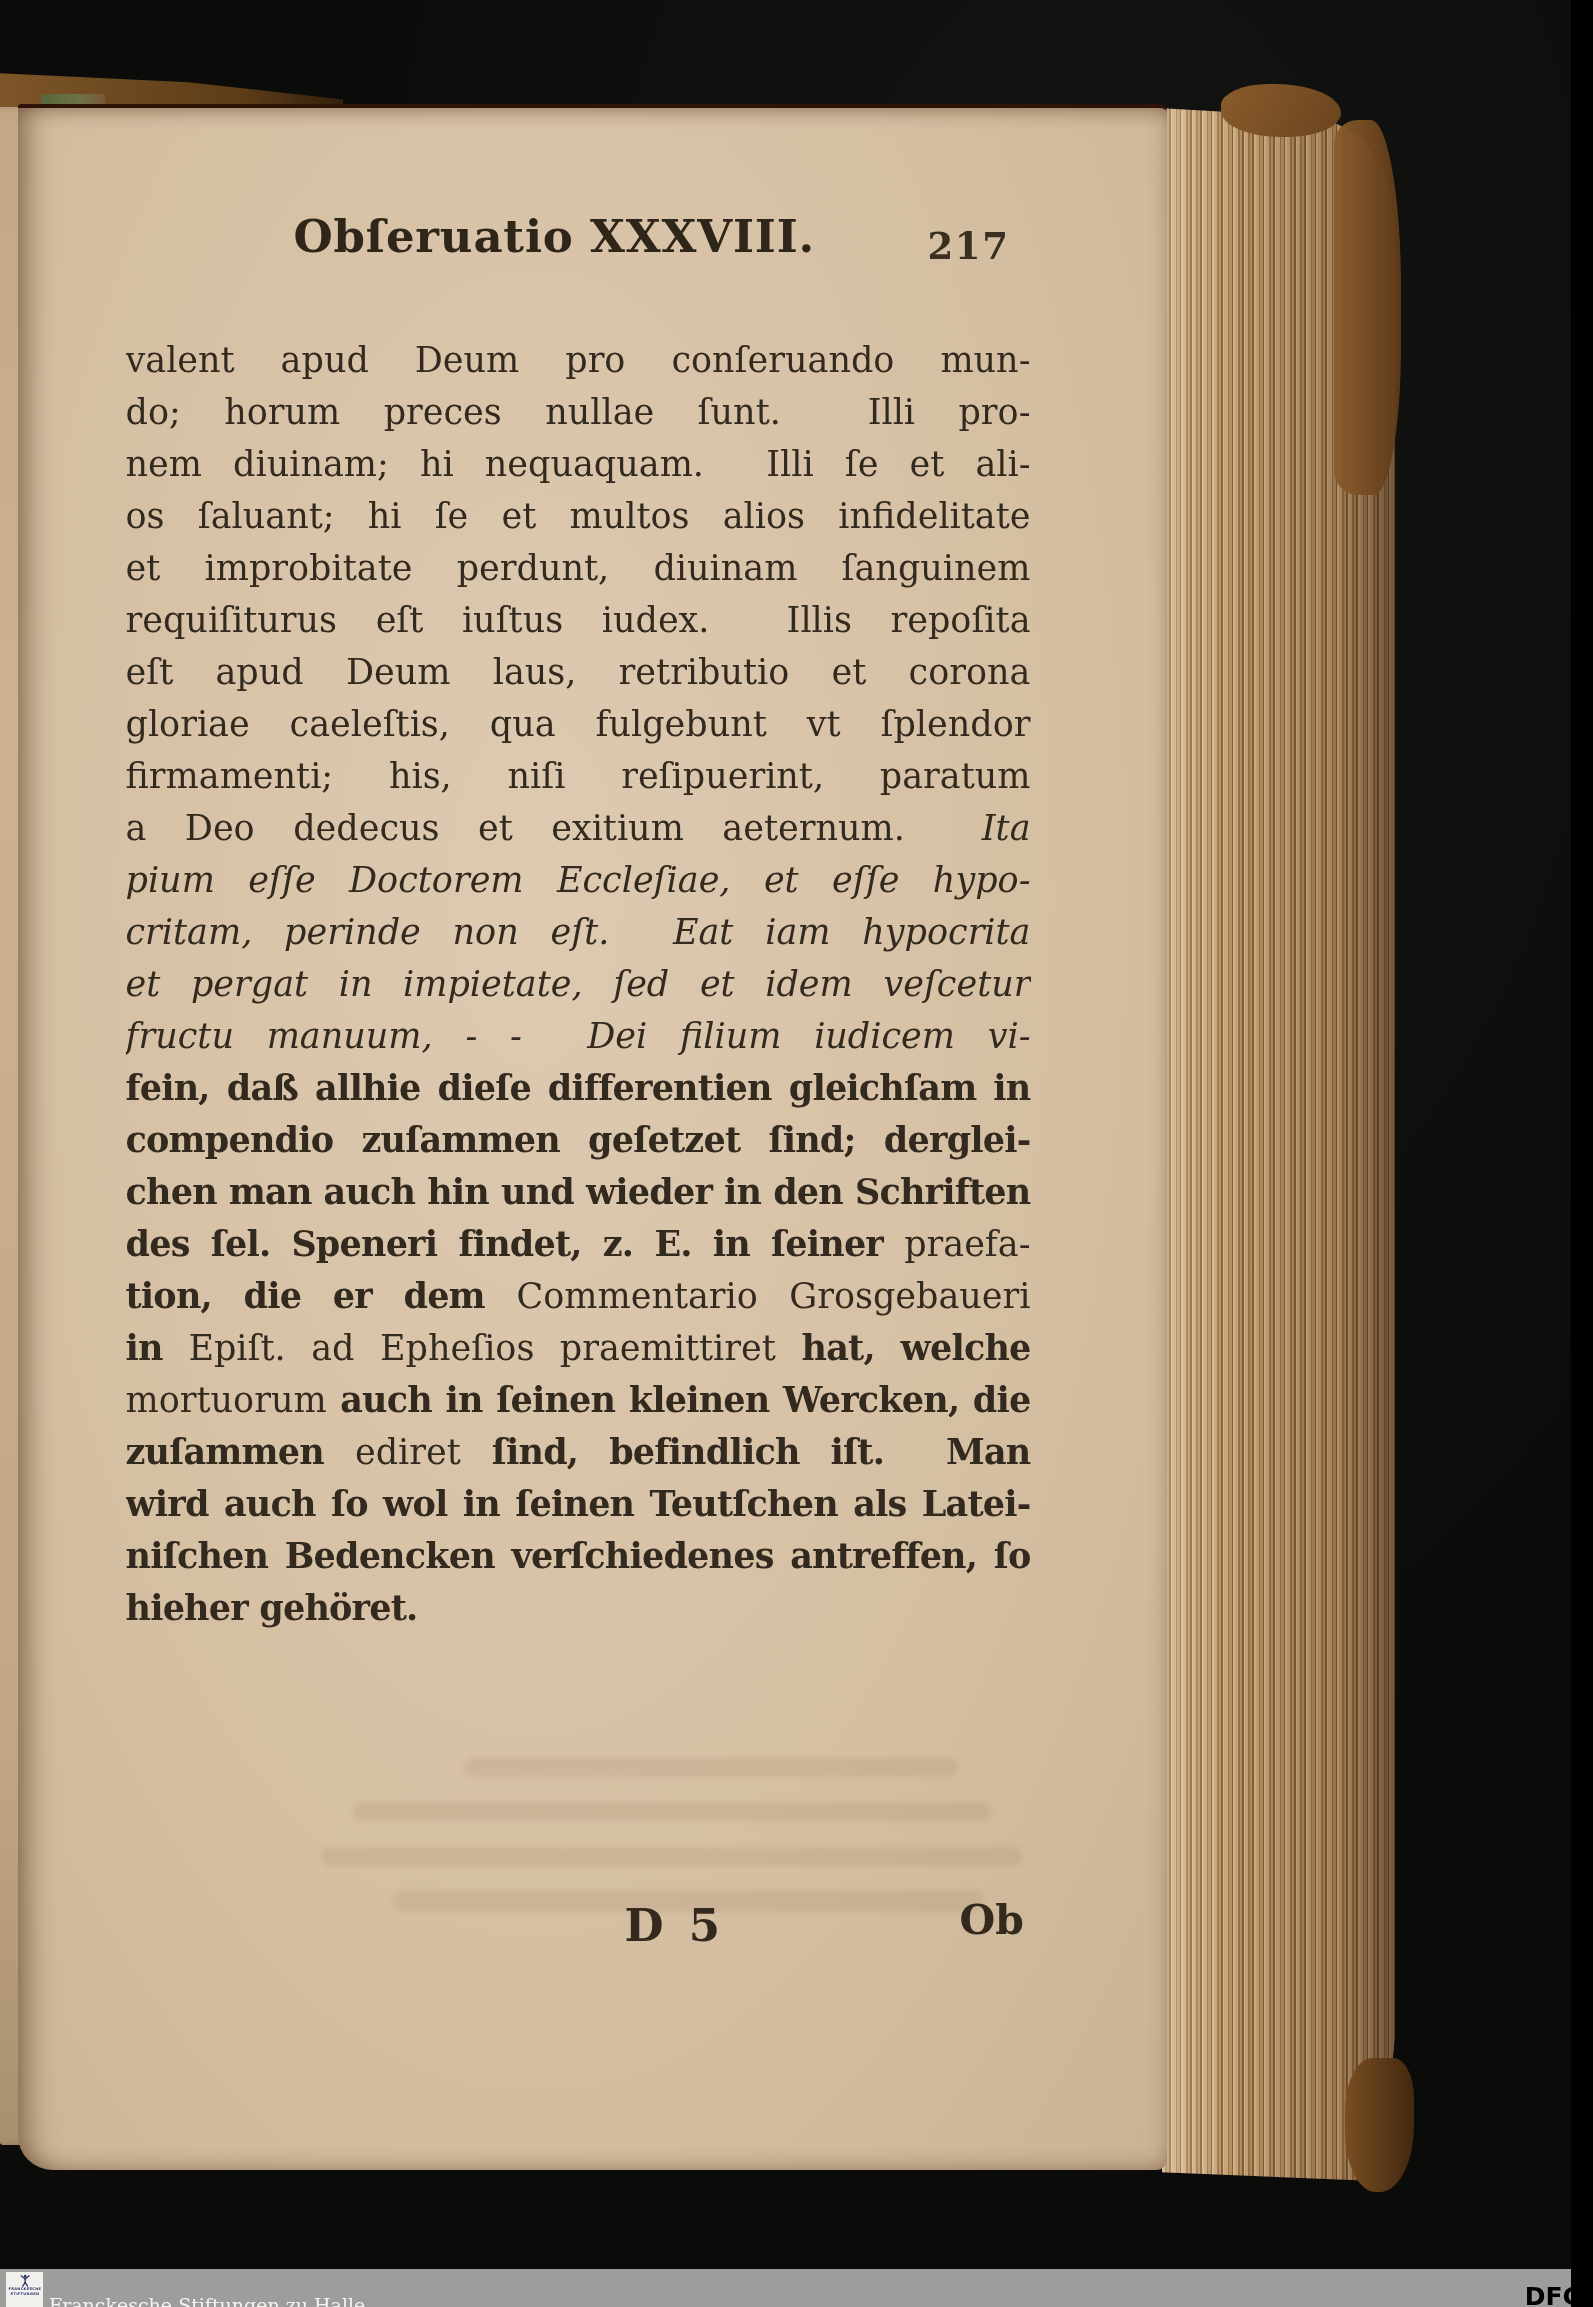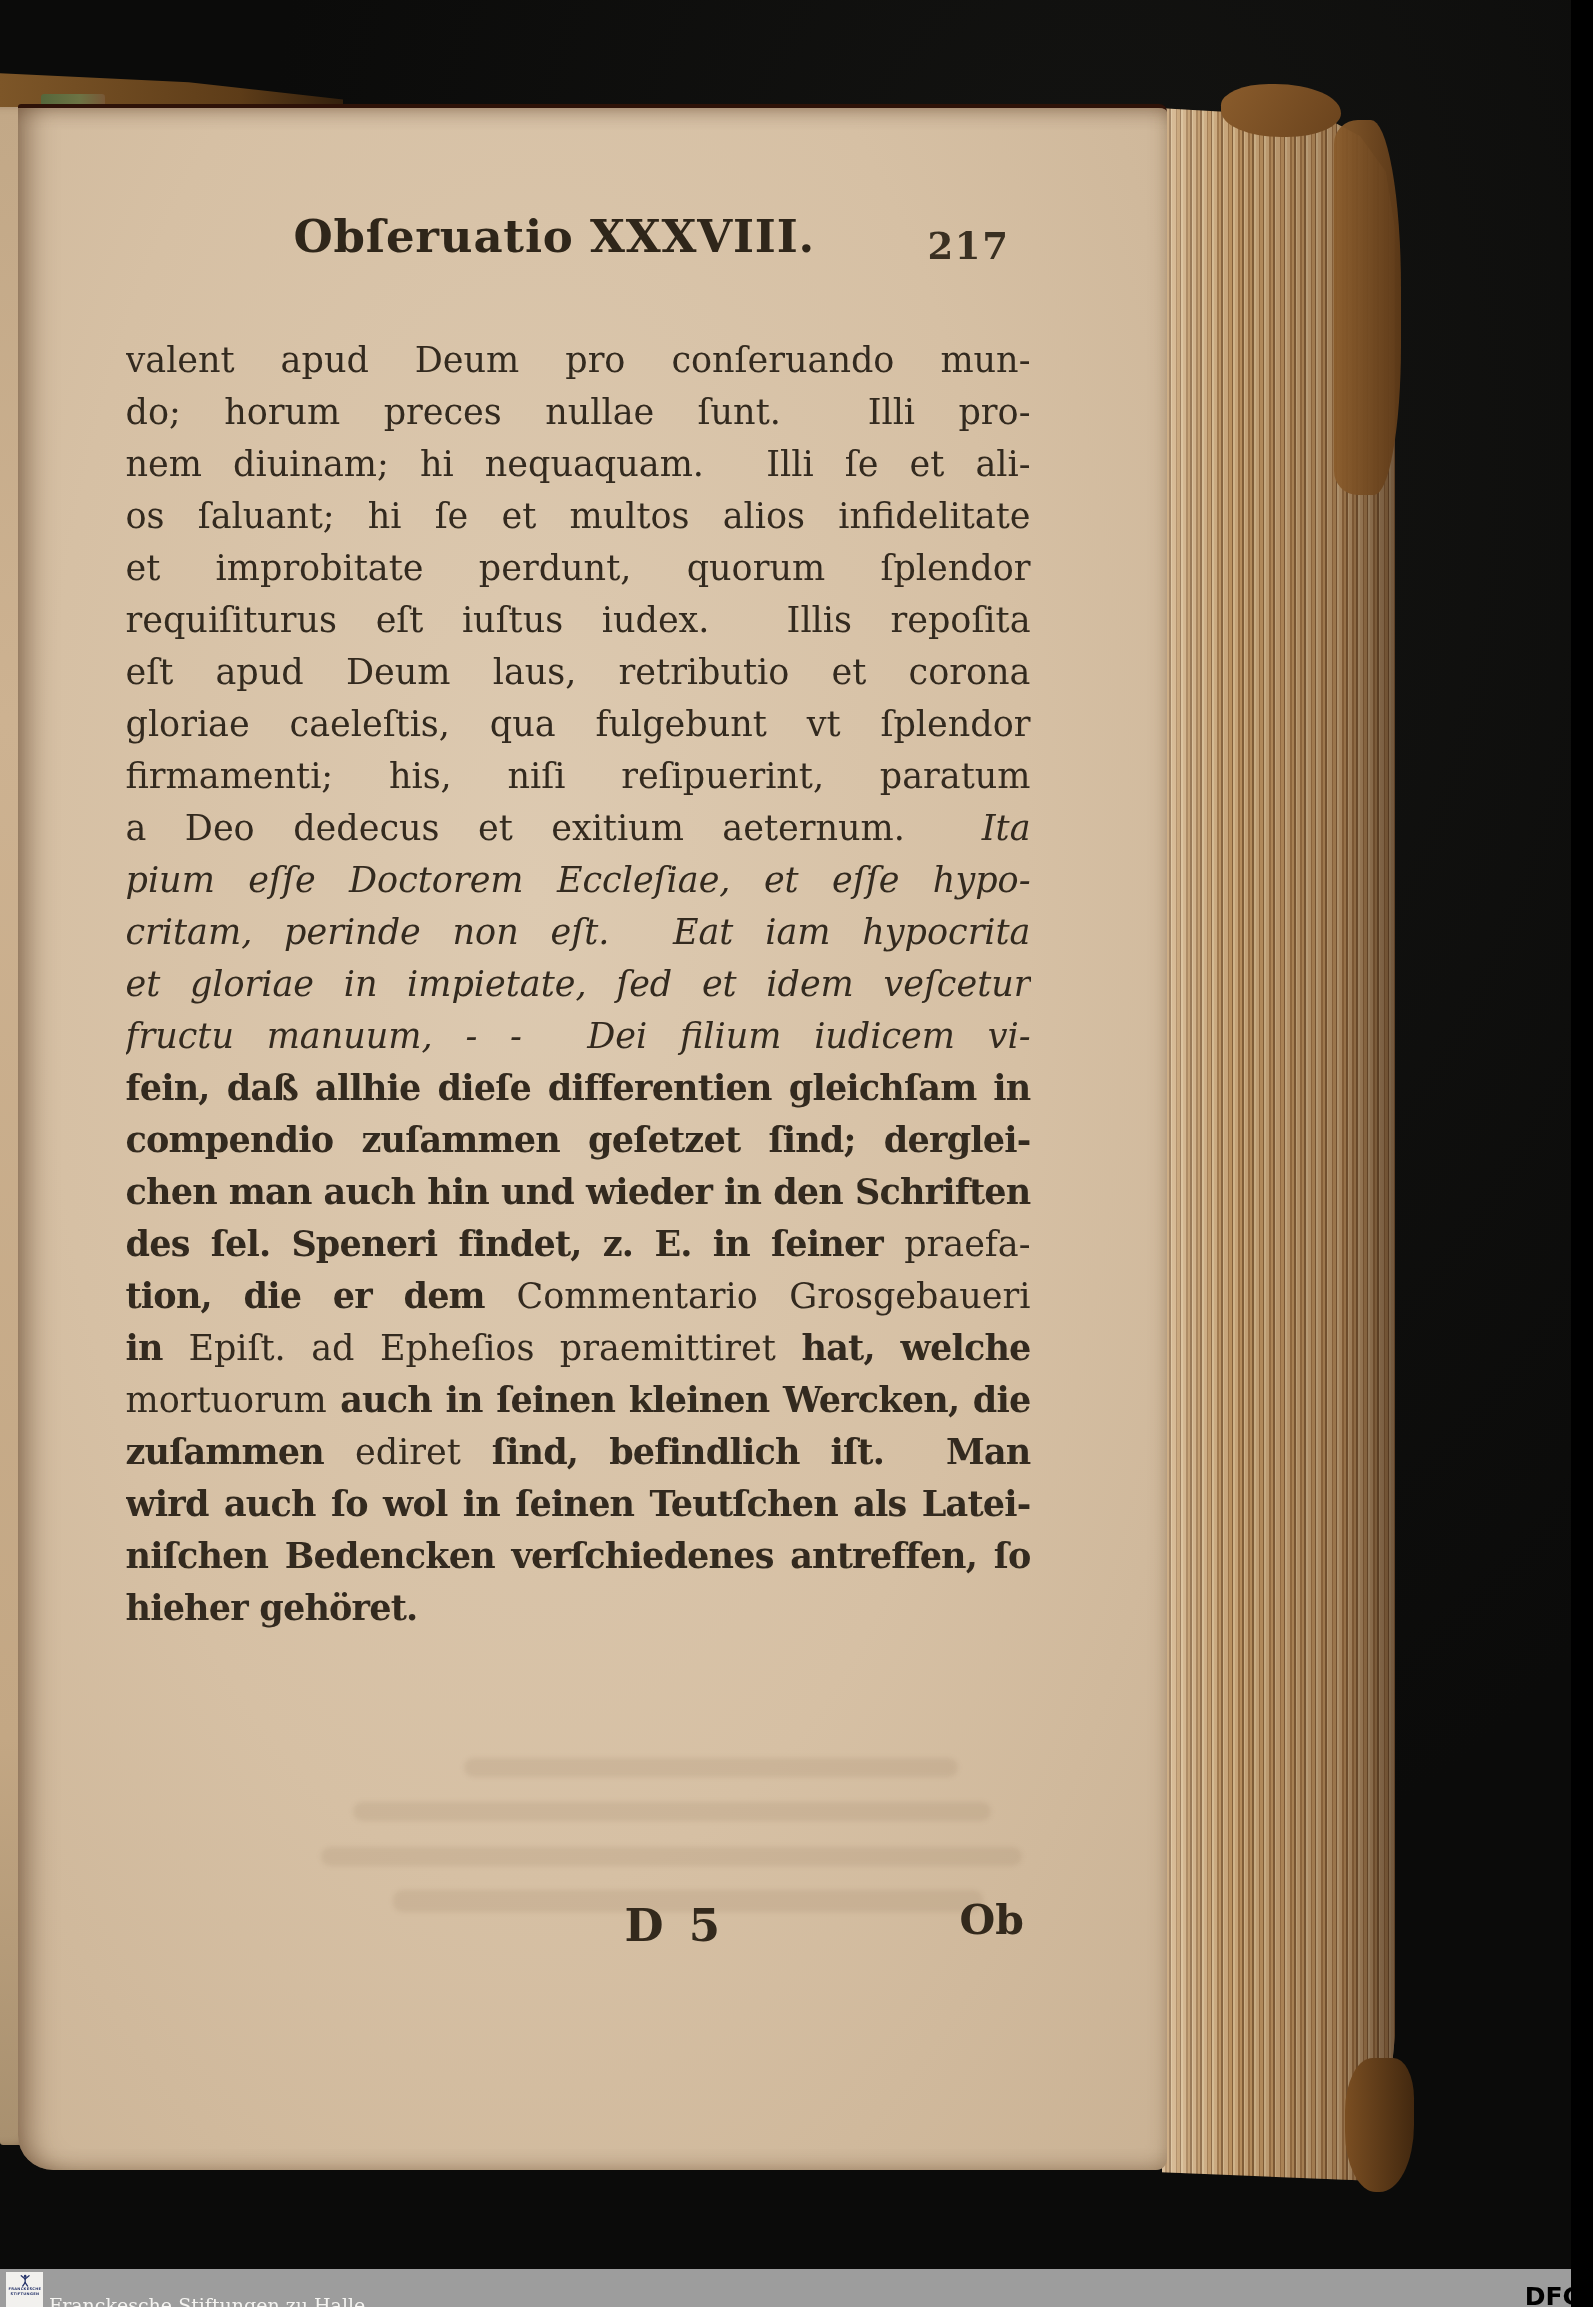--- a/index.html
+++ b/index.html
@@ -148,29 +148,29 @@
 
   <div class="page">
     <div class="page-header-title">Obſeruatio XXXVIII.</div>
     <div class="page-header-number">217</div>
 
     <div class="body-text">
         <div class="line"><span class="r">valent apud Deum pro conſeruando mun-</span></div>
         <div class="line"><span class="r">do; horum preces nullae ſunt.  Illi pro-</span></div>
         <div class="line"><span class="r">nem diuinam; hi nequaquam.  Illi ſe et ali-</span></div>
         <div class="line"><span class="r">os ſaluant; hi ſe et multos alios infidelitate</span></div>
-        <div class="line"><span class="r">et improbitate perdunt, quorum ſplendor</span></div>
+        <div class="line"><span class="r">et improbitate perdunt, diuinam ſanguinem</span></div>
         <div class="line"><span class="r">requiſiturus eſt iuſtus iudex.  Illis repoſita</span></div>
         <div class="line"><span class="r">eſt apud Deum laus, retributio et corona</span></div>
         <div class="line"><span class="r">gloriae caeleſtis, qua fulgebunt vt ſplendor</span></div>
         <div class="line"><span class="r">firmamenti; his, niſi reſipuerint, paratum</span></div>
         <div class="line"><span class="r">a Deo dedecus et exitium aeternum.  </span><span class="i">Ita</span></div>
         <div class="line"><span class="i">pium eſſe Doctorem Eccleſiae, et eſſe hypo-</span></div>
         <div class="line"><span class="i">critam, perinde non eſt.  Eat iam hypocrita</span></div>
-        <div class="line"><span class="i">et gloriae in impietate, ſed et idem veſcetur</span></div>
+        <div class="line"><span class="i">et pergat in impietate, ſed et idem veſcetur</span></div>
         <div class="line"><span class="i">fructu manuum, - -  Dei filium iudicem vi-</span></div>
         <div class="line"><span class="f">fein, daß allhie dieſe differentien gleichſam in</span></div>
         <div class="line"><span class="f">compendio zuſammen geſetzet ſind; derglei-</span></div>
         <div class="line"><span class="f">chen man auch hin und wieder in den Schriften</span></div>
         <div class="line"><span class="f">des ſel. Speneri findet, z. E. in ſeiner </span><span class="r">praefa-</span></div>
         <div class="line"><span class="f">tion, die er dem </span><span class="r">Commentario Grosgebaueri</span></div>
         <div class="line"><span class="f">in </span><span class="r">Epiſt. ad Epheſios praemittiret</span><span class="f"> hat, welche</span></div>
         <div class="line"><span class="r">mortuorum</span><span class="f"> auch in ſeinen kleinen Wercken, die</span></div>
         <div class="line"><span class="f">zuſammen </span><span class="r">ediret</span><span class="f"> ſind, befindlich iſt.  Man</span></div>
         <div class="line"><span class="f">wird auch ſo wol in ſeinen Teutſchen als Latei-</span></div>

